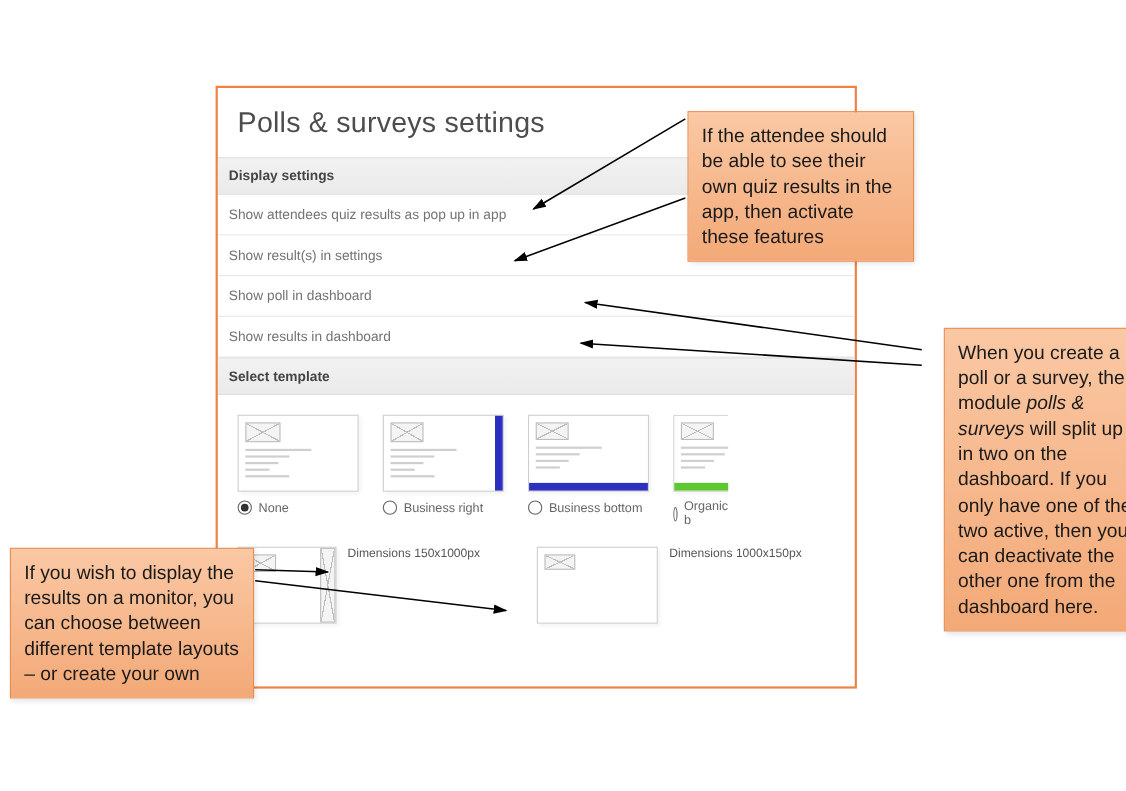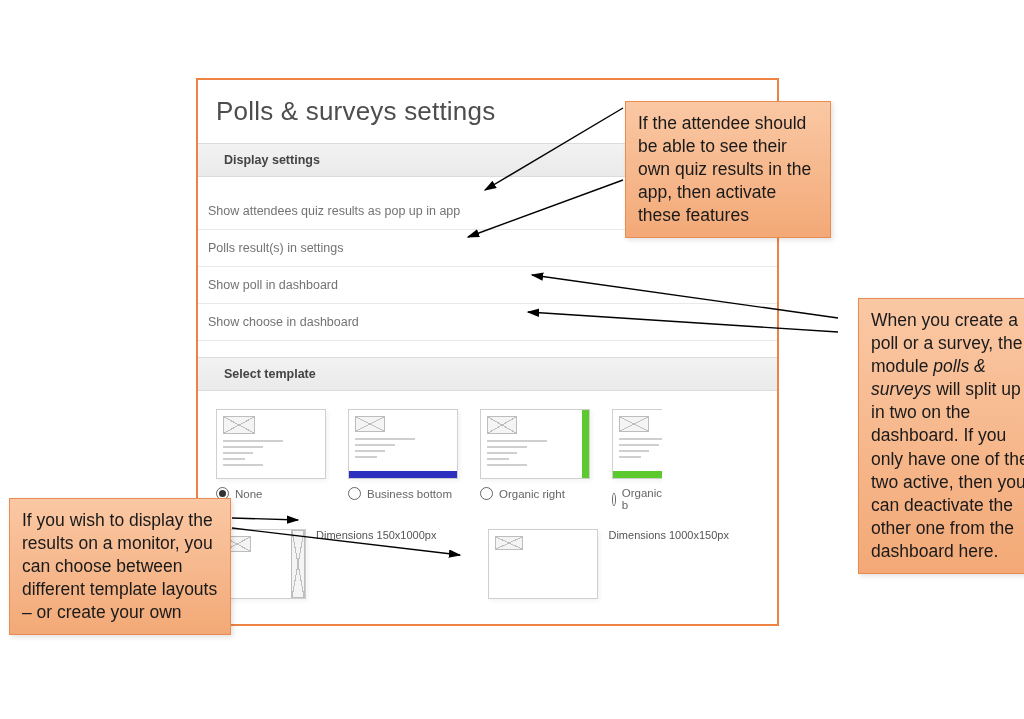--- a/index.html
+++ b/index.html
@@ -30,22 +30,22 @@
     margin: 16px 0 16px 0;
     letter-spacing: .2px;
   }
   .section-header {
     background: linear-gradient(#f2f2f2,#eaeaea);
     border-top: 1px solid #dcdcdc;
     border-bottom: 1px solid #dcdcdc;
     font-size: 12.5px;
     font-weight: bold;
     color: #444;
-    padding: 9px 26px;
-    margin: 16px -18px;
+    padding: 9px 10px;
+    margin: 0 -18px;
   }
   .setting-row {
     font-size: 12.5px;
     color: #737373;
     padding: 11px 10px;
     border-bottom: 1px solid #e9e9e9;
     margin: 0 -18px;
   }
   
   .templates {
@@ -118,23 +118,23 @@
 </style>
 </head>
 <body>
 
 <div class="panel">
   <h1 class="panel-title">Polls &amp; surveys settings</h1>
 
   <div class="section-header">Display settings</div>
 
   <div class="setting-row">Show attendees quiz results as pop up in app</div>
-  <div class="setting-row">Polls result(s) in settings</div>
+  <div class="setting-row">Show result(s) in settings</div>
   <div class="setting-row">Show poll in dashboard</div>
-  <div class="setting-row">Show choose in dashboard</div>
+  <div class="setting-row">Show results in dashboard</div>
 
   <div class="section-header">Select template</div>
 
   <div class="templates">
 
     <div class="tpl">
       <div class="tpl-thumb">
         <div class="imgph" style="left:6px;top:6px;width:32px;height:18px"></div>
         <div class="lines" style="left:6px;top:30px">
           <span class="w60"></span>
@@ -143,55 +143,55 @@
             <span class="w22"></span>
             <span class="w40"></span>
         </div>
       </div>
       <label class="tpl-radio">
         <span class="radio selected"></span>
         <span>None</span>
       </label>
     </div>
 
+    <div class="tpl">
+      <div class="tpl-thumb">
+        <div class="imgph" style="left:6px;top:6px;width:30px;height:18px"></div>
+        <div class="lines" style="left:6px;top:30px">
+          <span class="w60"></span>
+            <span class="w40"></span>
+            <span class="w30"></span>
+            <span class="w22"></span>
+            <span class="w40"></span>
+        </div>
+        <span class="accent-right blue"></span>
+      </div>
+      <label class="tpl-radio">
+        <span class="radio"></span>
+        <span>Business right</span>
+      </label>
+    </div>
 
     <div class="tpl">
       <div class="tpl-thumb">
         <div class="imgph" style="left:6px;top:6px;width:30px;height:16px"></div>
         <div class="lines" style="left:6px;top:28px">
           <span class="w60"></span>
             <span class="w40"></span>
             <span class="w30"></span>
             <span class="w22"></span>
         </div>
         <span class="accent-bottom blue"></span>
       </div>
       <label class="tpl-radio">
         <span class="radio"></span>
         <span>Business bottom</span>
       </label>
     </div>
 
-    <div class="tpl">
-      <div class="tpl-thumb">
-        <div class="imgph" style="left:6px;top:6px;width:30px;height:18px"></div>
-        <div class="lines" style="left:6px;top:30px">
-          <span class="w60"></span>
-            <span class="w40"></span>
-            <span class="w30"></span>
-            <span class="w22"></span>
-            <span class="w40"></span>
-        </div>
-        <span class="accent-right green"></span>
-      </div>
-      <label class="tpl-radio">
-        <span class="radio"></span>
-        <span>Organic right</span>
-      </label>
-    </div>
 
     <div class="tpl" style="width:50px; overflow:hidden">
       <div class="tpl-thumb" style="width:110px">
         <div class="imgph" style="left:6px;top:6px;width:30px;height:16px"></div>
         <div class="lines" style="left:6px;top:28px">
           <span class="w60"></span>
             <span class="w40"></span>
             <span class="w30"></span>
             <span class="w22"></span>
         </div>

